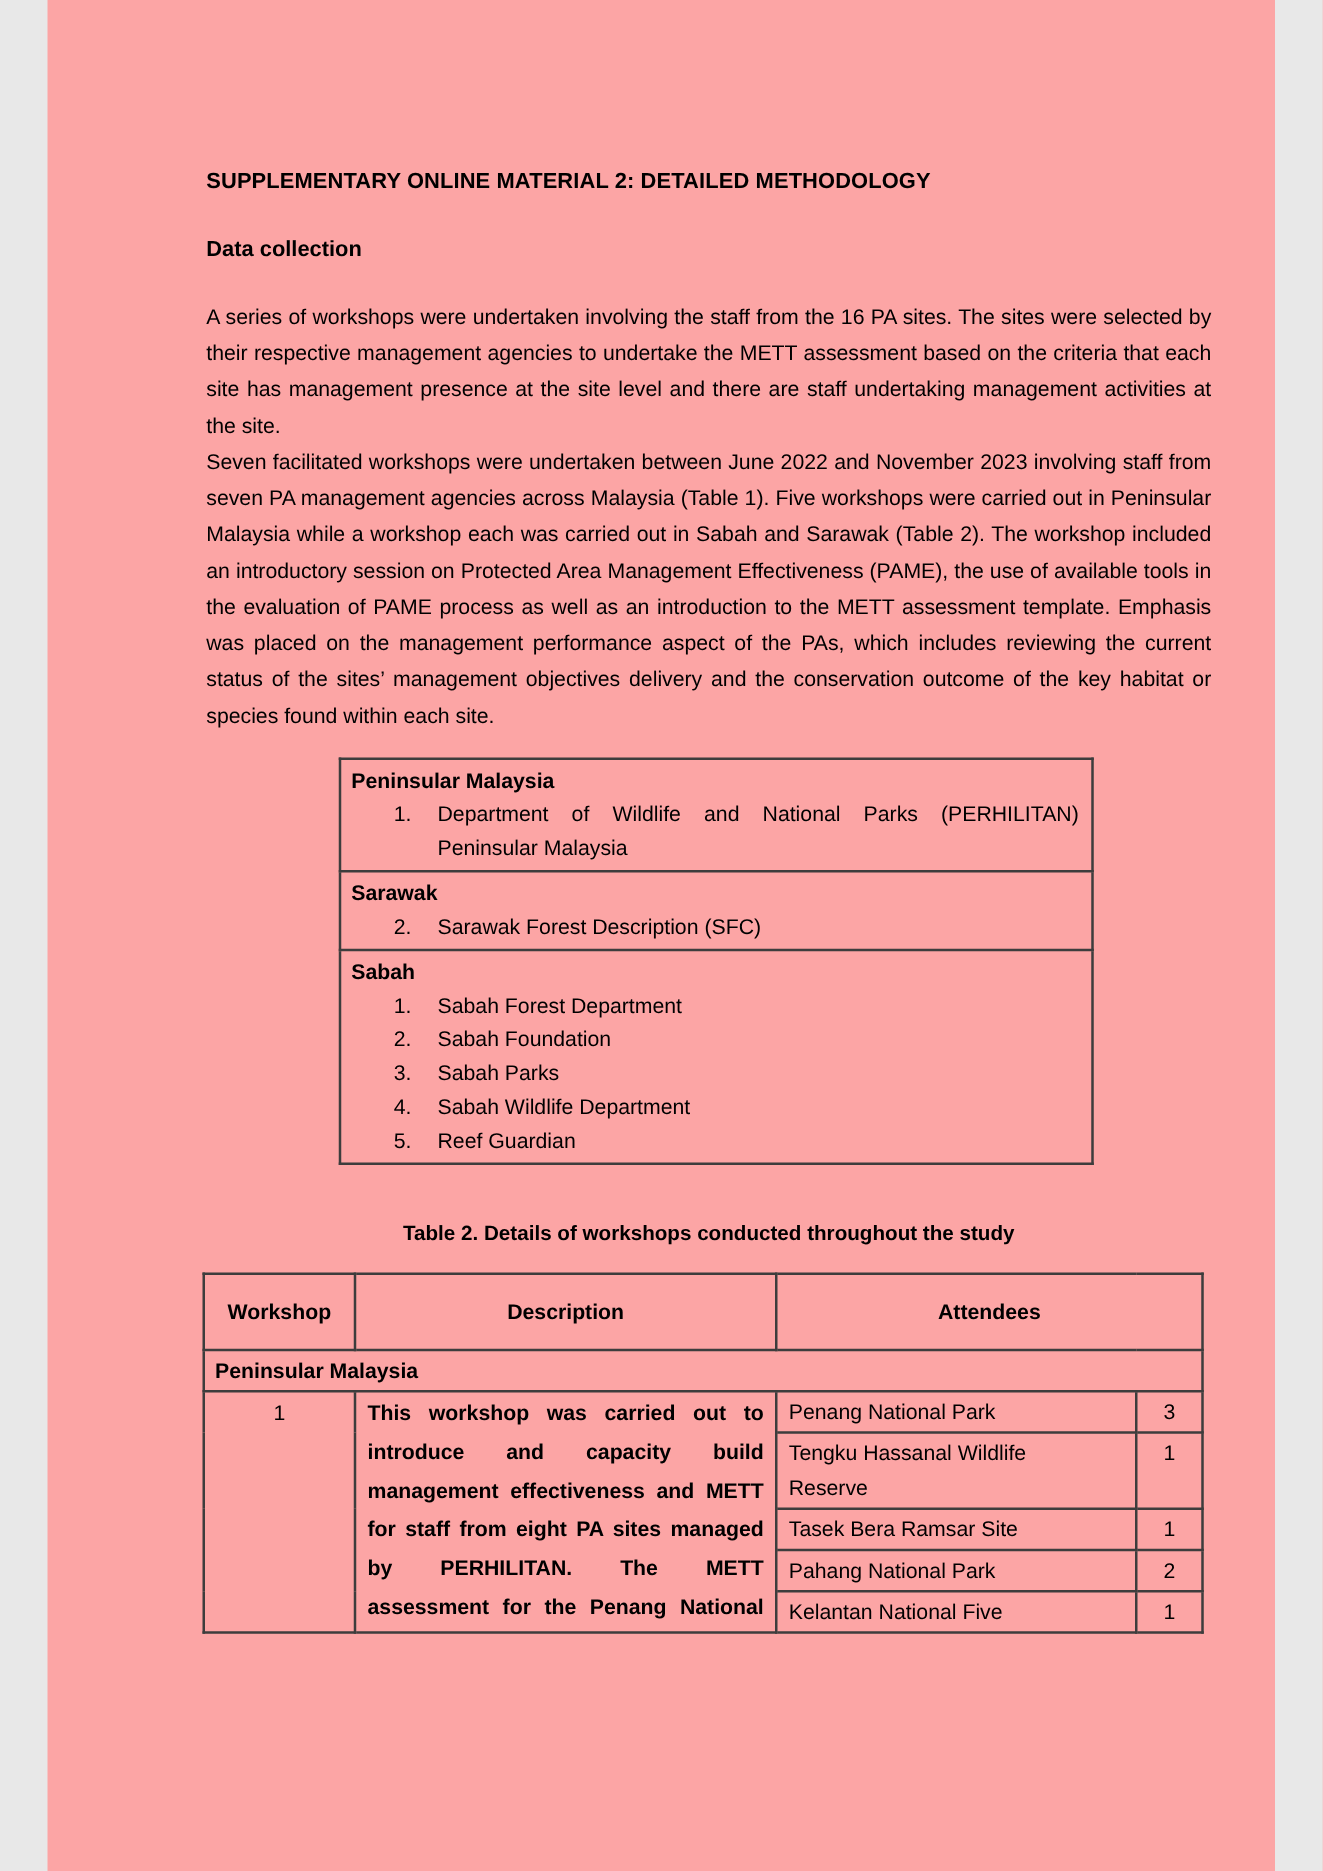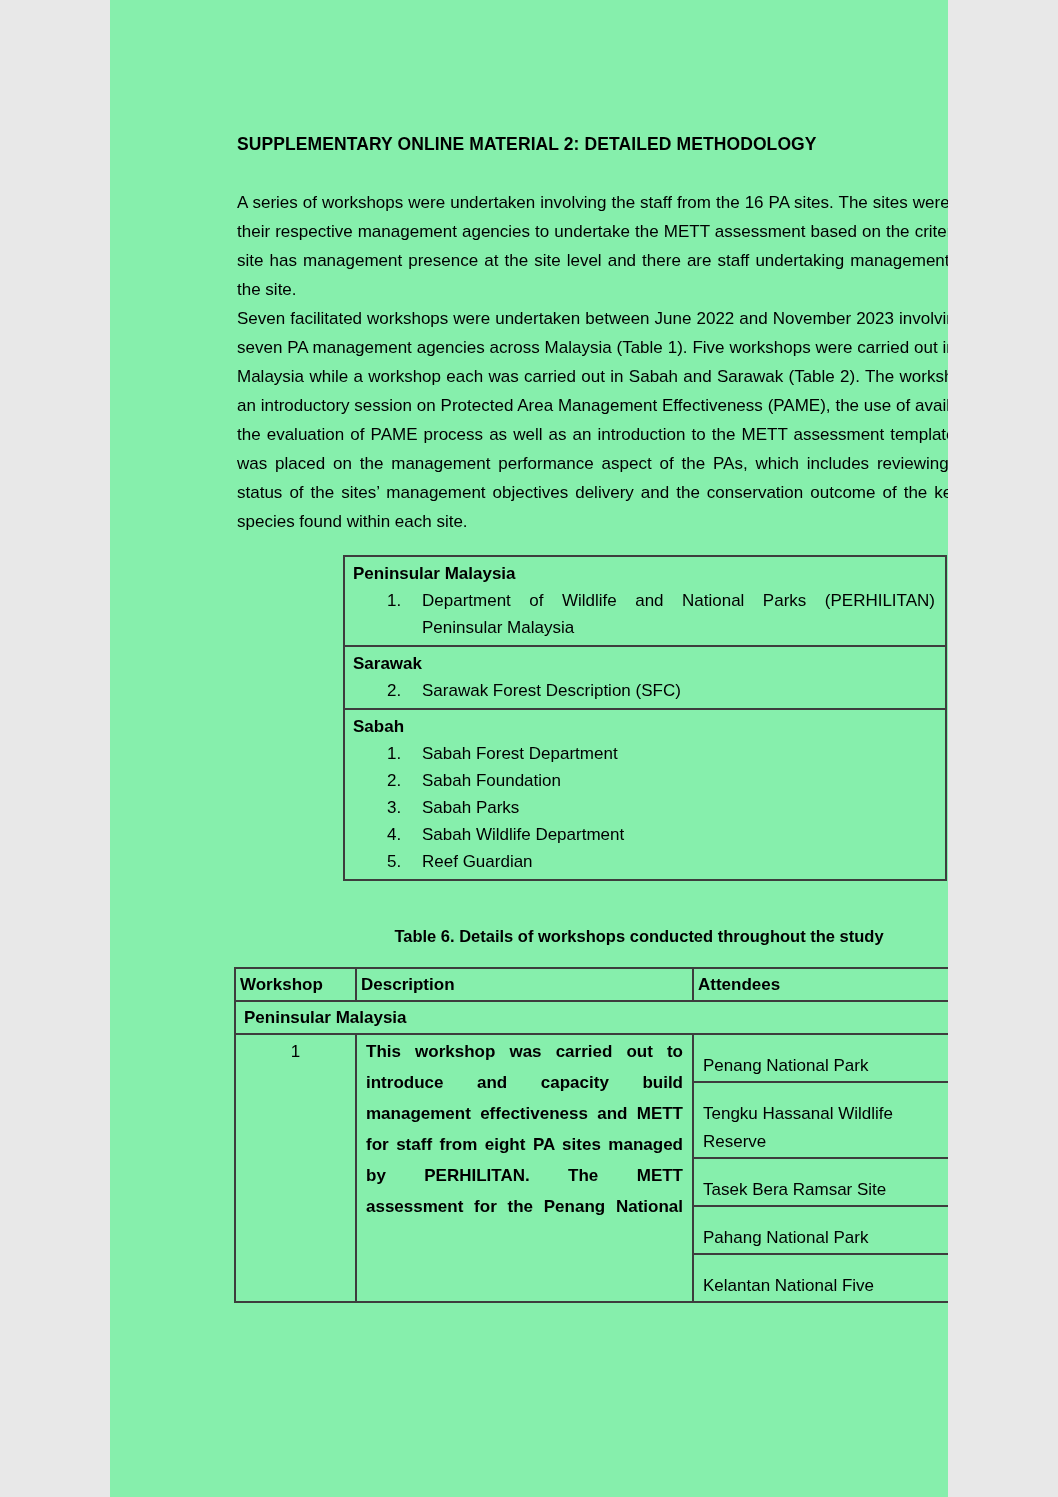--- a/index.html
+++ b/index.html
@@ -1,22 +1,22 @@
 <!DOCTYPE html>
 <html><head>
 <meta charset="utf-8">
 <style>
   * { margin: 0; padding: 0; box-sizing: border-box; }
   html, body { background: #e8e8e8; }
   .page {
     position: relative;
-    width: 838px;
+    width: 982px;
     height: 1497px;
     margin: 0 auto;
-    background: #86efac;
+    background: #fca5a5;
     overflow: hidden;
     font-family: "Liberation Sans", "DejaVu Sans", sans-serif;
     color: #000000;
     font-size: 17px;
   }
   .content {
     position: absolute;
     left: 127px;
     top: 133px;
     width: 804px;
@@ -73,23 +73,23 @@
     width: 799px;
     margin-left: -3px;
     table-layout: fixed;
   }
   table.t2 th, table.t2 td {
     border: 2px solid #3d3d3d;
   }
   table.t2 th {
     font-size: 17px;
     font-weight: bold;
-    text-align: left;
-    line-height: 27px;
-    padding: 2px 4px;
+    text-align: center;
+    line-height: 27px;
+    padding: 16px 4px;
   }
   td.t2-section {
     font-weight: bold;
     line-height: 27px;
     padding: 2px 8px;
   }
   td.t2-ws {
     text-align: center;
     vertical-align: top;
     line-height: 27px;
@@ -99,38 +99,39 @@
     vertical-align: top;
     text-align: justify;
     text-align-last: justify;
     line-height: 31px;
     padding: 1px 9px 0 9px;
     font-weight: bold;
   }
   td.t2-site {
     vertical-align: top;
     line-height: 28px;
-    padding: 17px 9px 1px 9px;
+    padding: 2px 9px 1px 9px;
     white-space: pre-line;
   }
   td.t2-cnt {
     vertical-align: top;
     text-align: center;
     line-height: 28px;
     padding: 2px 0 1px 0;
   }
 </style>
 </head>
 <body>
 
 <div class="page">
   <div class="content">
 
     <div class="doc-title">SUPPLEMENTARY ONLINE MATERIAL 2: DETAILED METHODOLOGY</div>
 
+    <div class="section-heading">Data collection</div>
 
     <p class="body-para">A series of workshops were undertaken involving the staff from the 16 PA sites. The sites were selected by their respective management agencies to undertake the METT assessment based on the criteria that each site has management presence at the site level and there are staff undertaking management activities at the site.</p>
 
     <p class="body-para second">Seven facilitated workshops were undertaken between June 2022 and November 2023 involving staff from seven PA management agencies across Malaysia (Table 1). Five workshops were carried out in Peninsular Malaysia while a workshop each was carried out in Sabah and Sarawak (Table 2). The workshop included an introductory session on Protected Area Management Effectiveness (PAME), the use of available tools in the evaluation of PAME process as well as an introduction to the METT assessment template. Emphasis was placed on the management performance aspect of the PAs, which includes reviewing the current status of the sites’ management objectives delivery and the conservation outcome of the key habitat or species found within each site.</p>
 
 
     <table class="t1">
       <tbody>
         <tr>
           <td>
@@ -171,21 +172,21 @@
             </div>
             <div class="t1-item">
               <span class="t1-num">5.</span>
               <span class="t1-text">Reef Guardian</span>
             </div>
           </td>
         </tr>
       </tbody>
     </table>
 
-    <div class="table-caption caption-2">Table 6. Details of workshops conducted throughout the study</div>
+    <div class="table-caption caption-2">Table 2. Details of workshops conducted throughout the study</div>
 
     <table class="t2">
       <colgroup>
         <col style="width:121px">
         <col style="width:337px">
         <col style="width:288px">
         <col style="width:53px">
       </colgroup>
       <thead>
         <tr>

